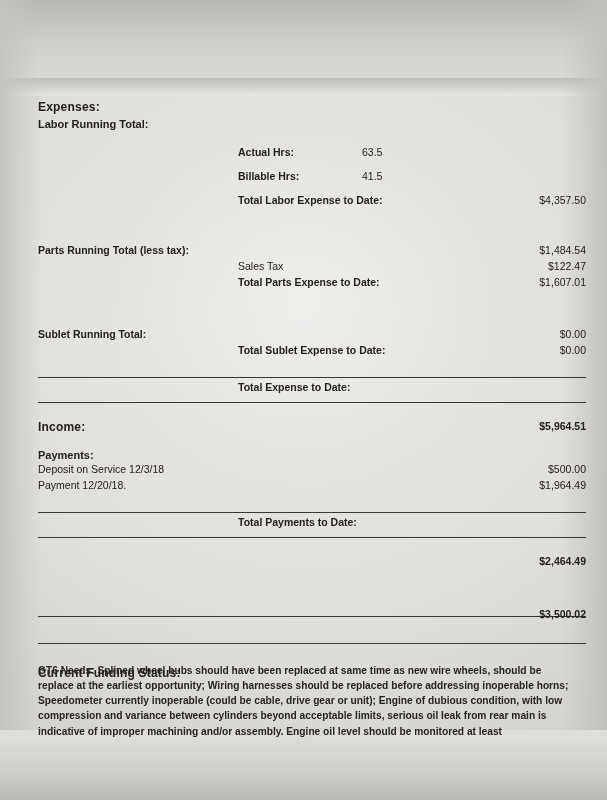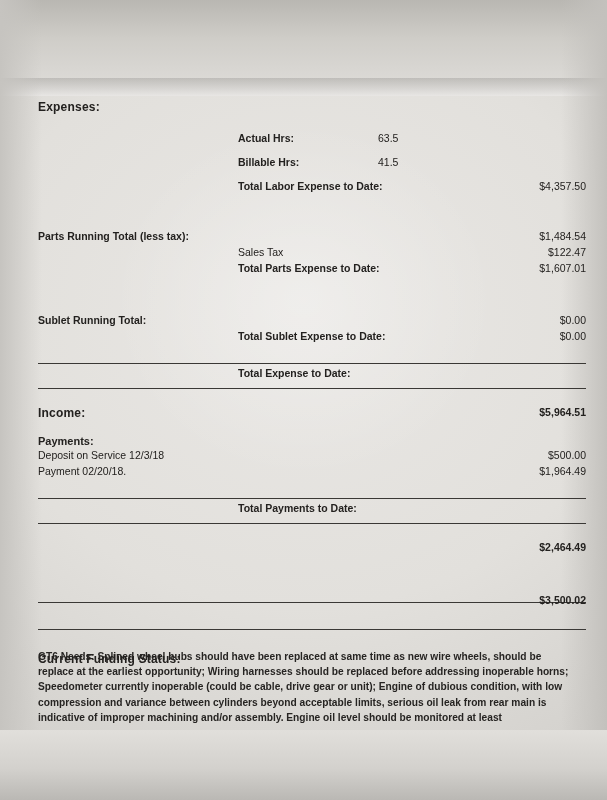--- a/index.html
+++ b/index.html
@@ -93,21 +93,21 @@
     height: 16px;
   }
   .lbl {
     position: absolute;
     font-weight: bold;
     font-size: 10.5px;
   }
   .lbl.plain { font-weight: normal; }
   .mid {
     position: absolute;
-    left: 340px;
+    left: 324px;
     font-size: 10.5px;
   }
   .amt {
     position: absolute;
     right: 0;
     text-align: left;
     font-size: 10.5px;
     white-space: nowrap;
   }
   .amt.bold { font-weight: bold; margin-top: 39px; }
@@ -155,20 +155,21 @@
   <div class="glare"></div>
   <div class="shade-left"></div>
   <div class="shade-right"></div>
   <div class="shade-bottom"></div>
 
   <div class="sheet">
     <div class="doc">
 
       <div class="section-title">Expenses:</div>
       <div style="height:3px"></div>
+      <div class="sub-title">Labor Running Total:</div>
 
       <div class="gap-m"></div>
 
       <div class="row">
         <span class="lbl indent-2">Actual Hrs:</span>
         <span class="mid">63.5</span>
       </div>
       <div class="gap-s"></div>
       <div class="row">
         <span class="lbl indent-2">Billable Hrs:</span>
@@ -222,21 +223,21 @@
       <div class="section-title">Income:</div>
 
       <div class="gap-m"></div>
 
       <div class="sub-title">Payments:</div>
       <div class="row">
         <span class="lbl indent-1 plain">Deposit on Service 12/3/18</span>
         <span class="amt">$500.00</span>
       </div>
       <div class="row">
-        <span class="lbl indent-1 plain">Payment 02/20/18.</span>
+        <span class="lbl indent-1 plain">Payment 12/20/18.</span>
         <span class="amt">$1,964.49</span>
       </div>
 
       <div class="gap-m"></div>
 
       <div class="rule"></div>
       <div class="row" style="height:18px">
         <span class="lbl indent-2">Total Payments to Date:</span>
         <span class="amt bold">$2,464.49</span>
       </div>

